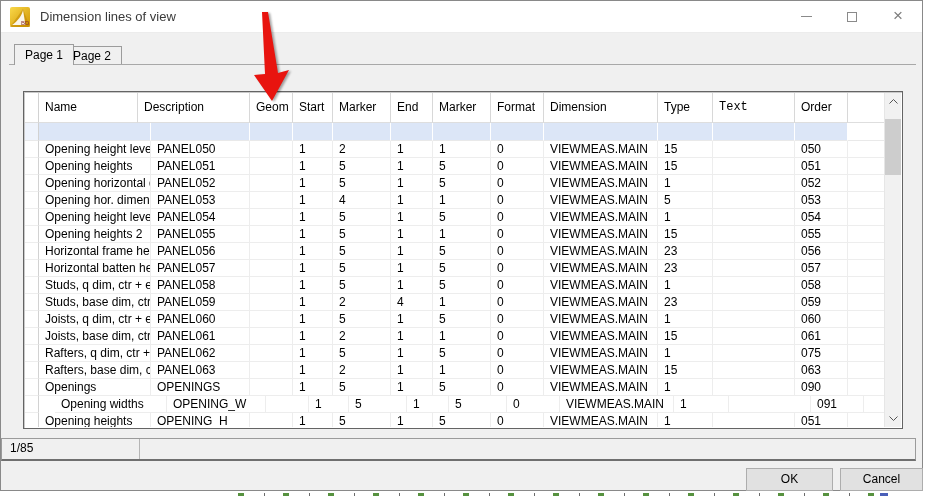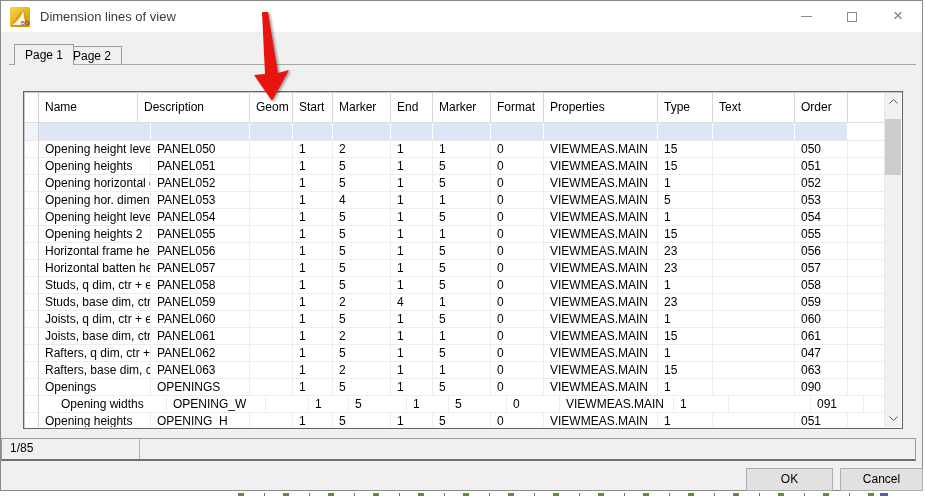--- a/index.html
+++ b/index.html
@@ -109,23 +109,23 @@
         <div class="ghead" id="grid-head">
             <div class="cell rowhead" style="width: 14px;"></div>
             <div class="cell" style="width: 99px;">Name</div>
             <div class="cell" style="width: 112px;">Description</div>
             <div class="cell" style="width: 43px;">Geom</div>
             <div class="cell" style="width: 40px;">Start</div>
             <div class="cell" style="width: 58px;">Marker</div>
             <div class="cell" style="width: 42px;">End</div>
             <div class="cell" style="width: 58px;">Marker</div>
             <div class="cell" style="width: 53px;">Format</div>
-            <div class="cell" style="width: 114px;">Properties</div>
+            <div class="cell" style="width: 114px;">Dimension</div>
             <div class="cell" style="width: 55px;">Type</div>
-            <div class="cell" style="width: 82px;">Text</div>
+            <div class="cell" style="width: 82px; font-family: Liberation Mono, monospace;">Text</div>
             <div class="cell" style="width: 53px;">Order</div>
             <div class="cell filler" style="width: 38px;"></div>
           </div>
         <div id="grid-body">
             <div class="grow sel">
               <div class="cell rowhead" style="width: 14px;"></div>
               <div class="cell" style="width: 112px;"></div>
               <div class="cell" style="width: 99px;"></div>
               <div class="cell" style="width: 43px;"></div>
               <div class="cell" style="width: 40px;"></div>
@@ -337,21 +337,21 @@
               <div class="cell" style="width: 99px;">PANEL062</div>
               <div class="cell" style="width: 43px;"></div>
               <div class="cell" style="width: 40px;">1</div>
               <div class="cell" style="width: 58px;">5</div>
               <div class="cell" style="width: 42px;">1</div>
               <div class="cell" style="width: 58px;">5</div>
               <div class="cell" style="width: 53px;">0</div>
               <div class="cell" style="width: 114px;">VIEWMEAS.MAIN</div>
               <div class="cell" style="width: 55px;">1</div>
               <div class="cell" style="width: 82px;"></div>
-              <div class="cell" style="width: 53px;">047</div>
+              <div class="cell" style="width: 53px;">075</div>
               <div class="cell filler" style="width: 38px;"></div>
             </div>
             <div class="grow">
               <div class="cell rowhead" style="width: 14px;"></div>
               <div class="cell" style="width: 112px;">Rafters, base dim, ct...</div>
               <div class="cell" style="width: 99px;">PANEL063</div>
               <div class="cell" style="width: 43px;"></div>
               <div class="cell" style="width: 40px;">1</div>
               <div class="cell" style="width: 58px;">2</div>
               <div class="cell" style="width: 42px;">1</div>

